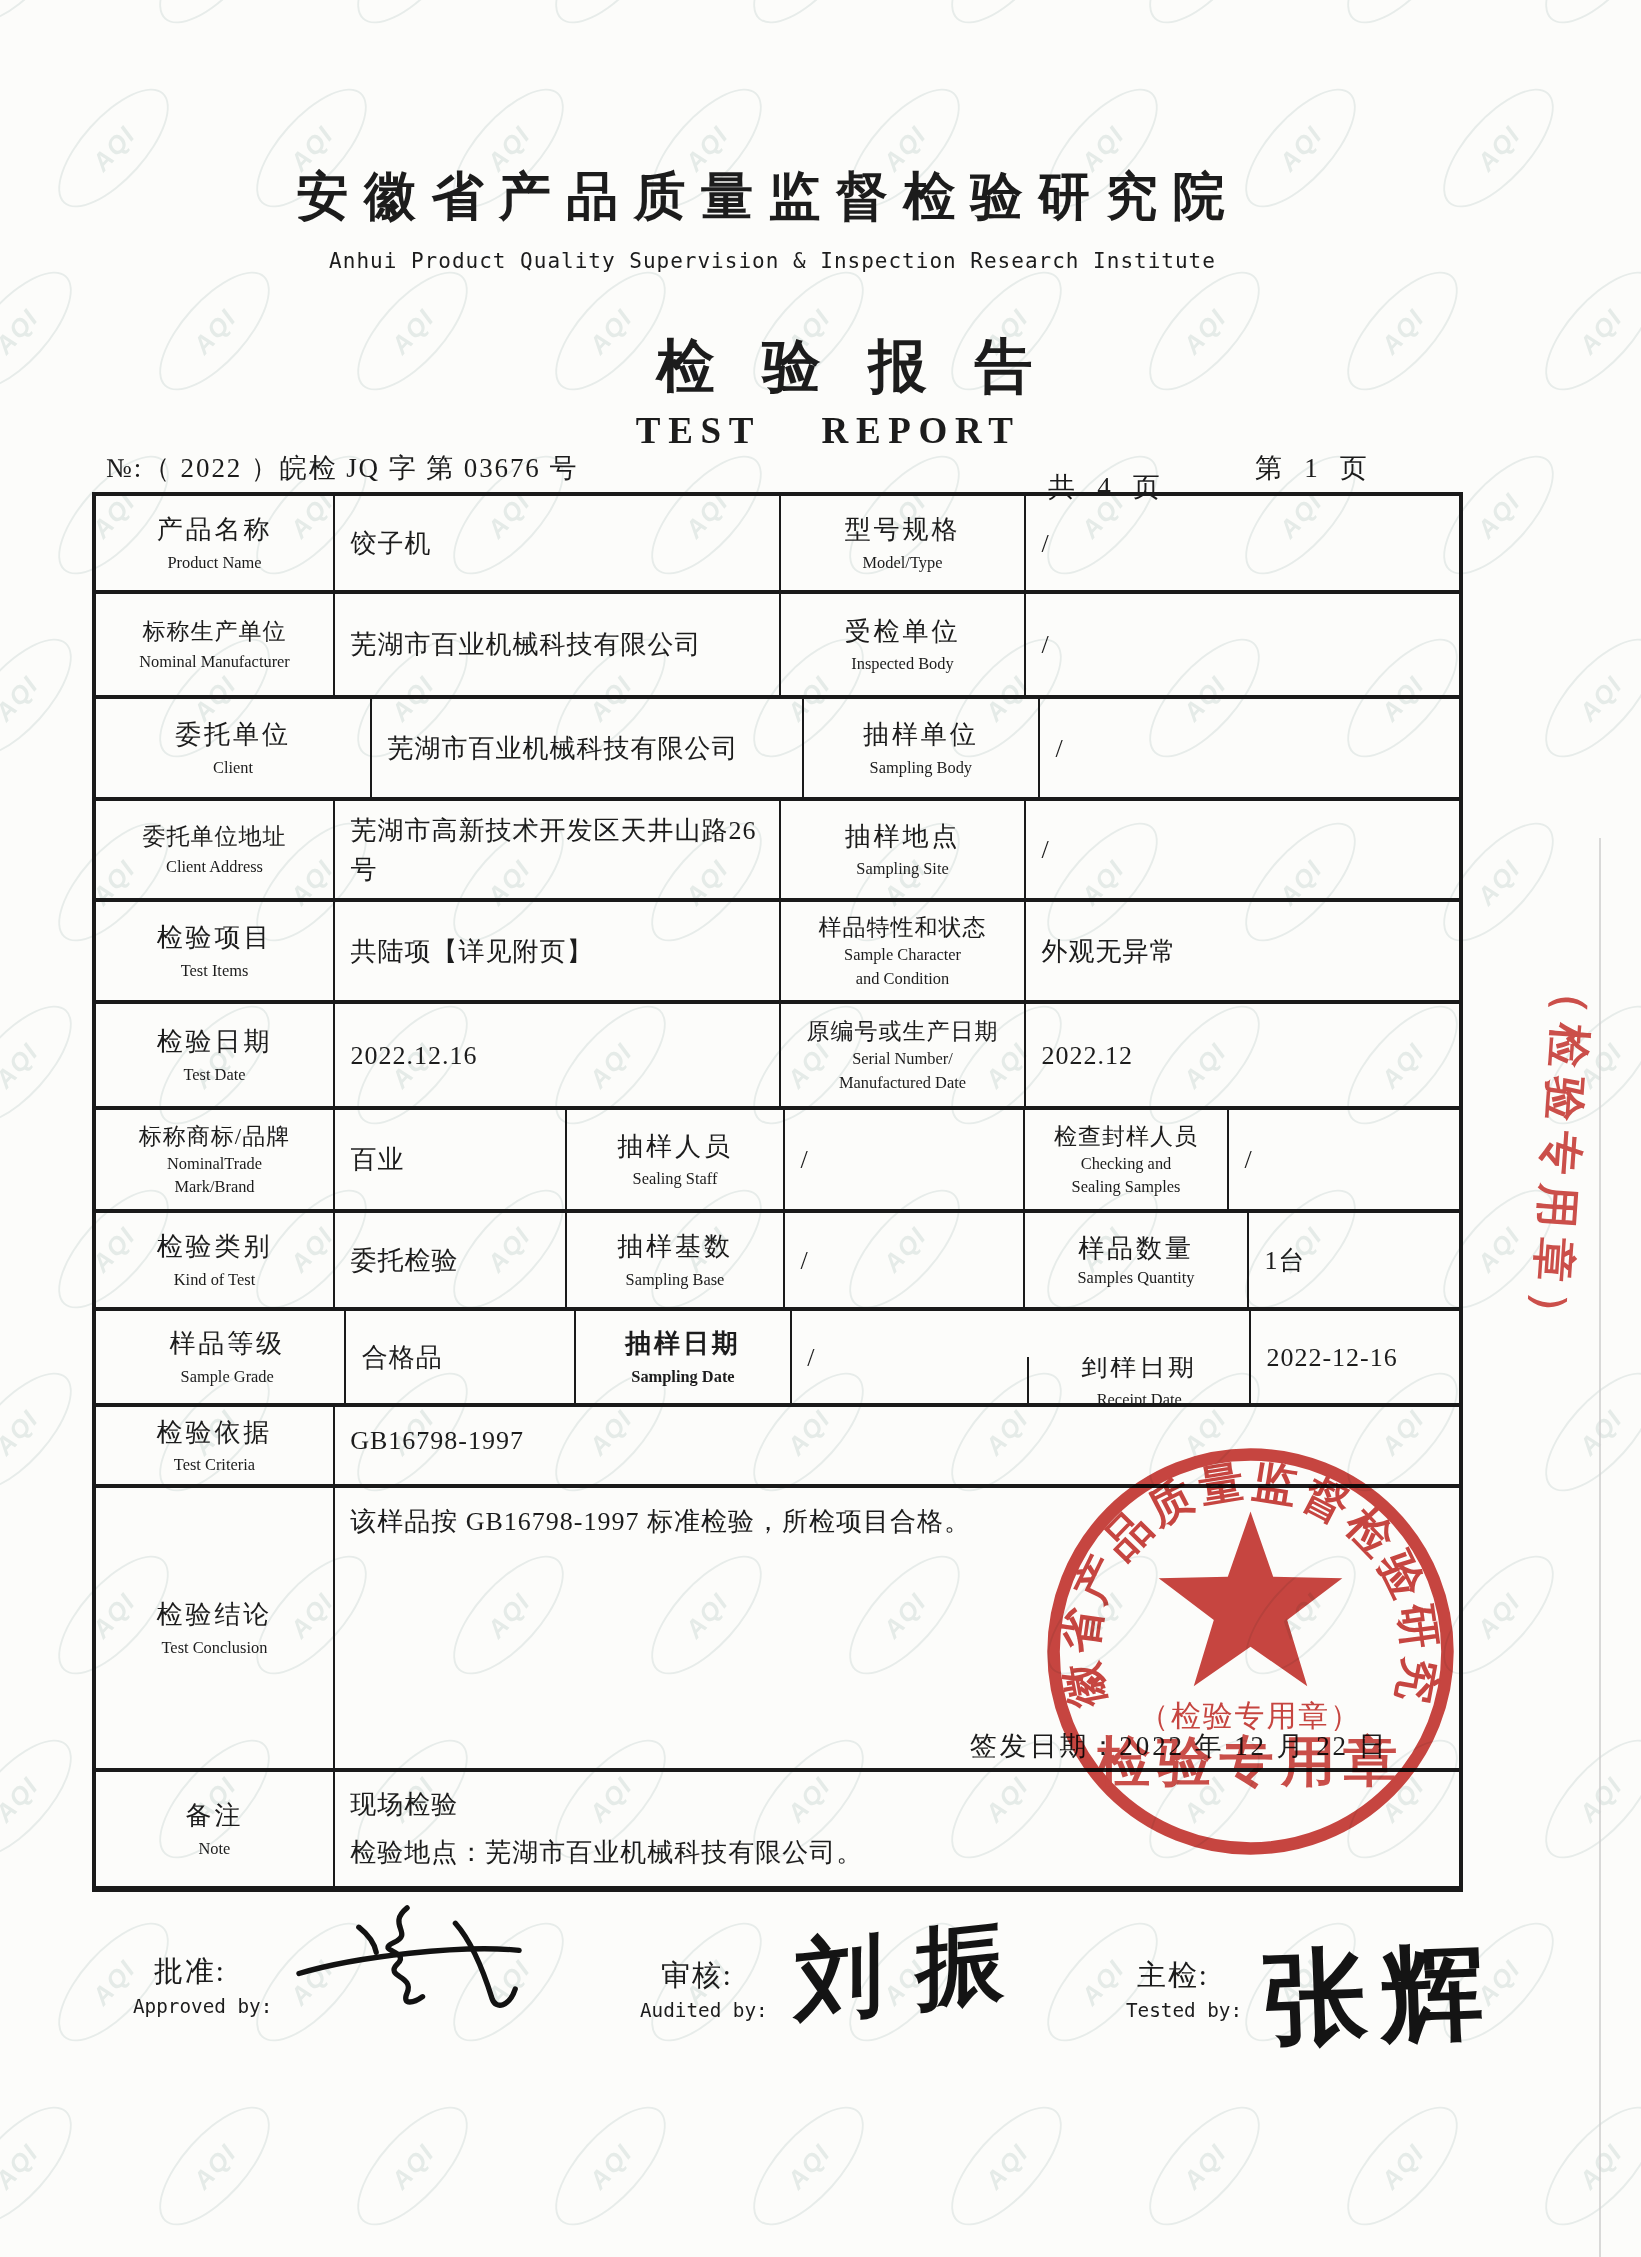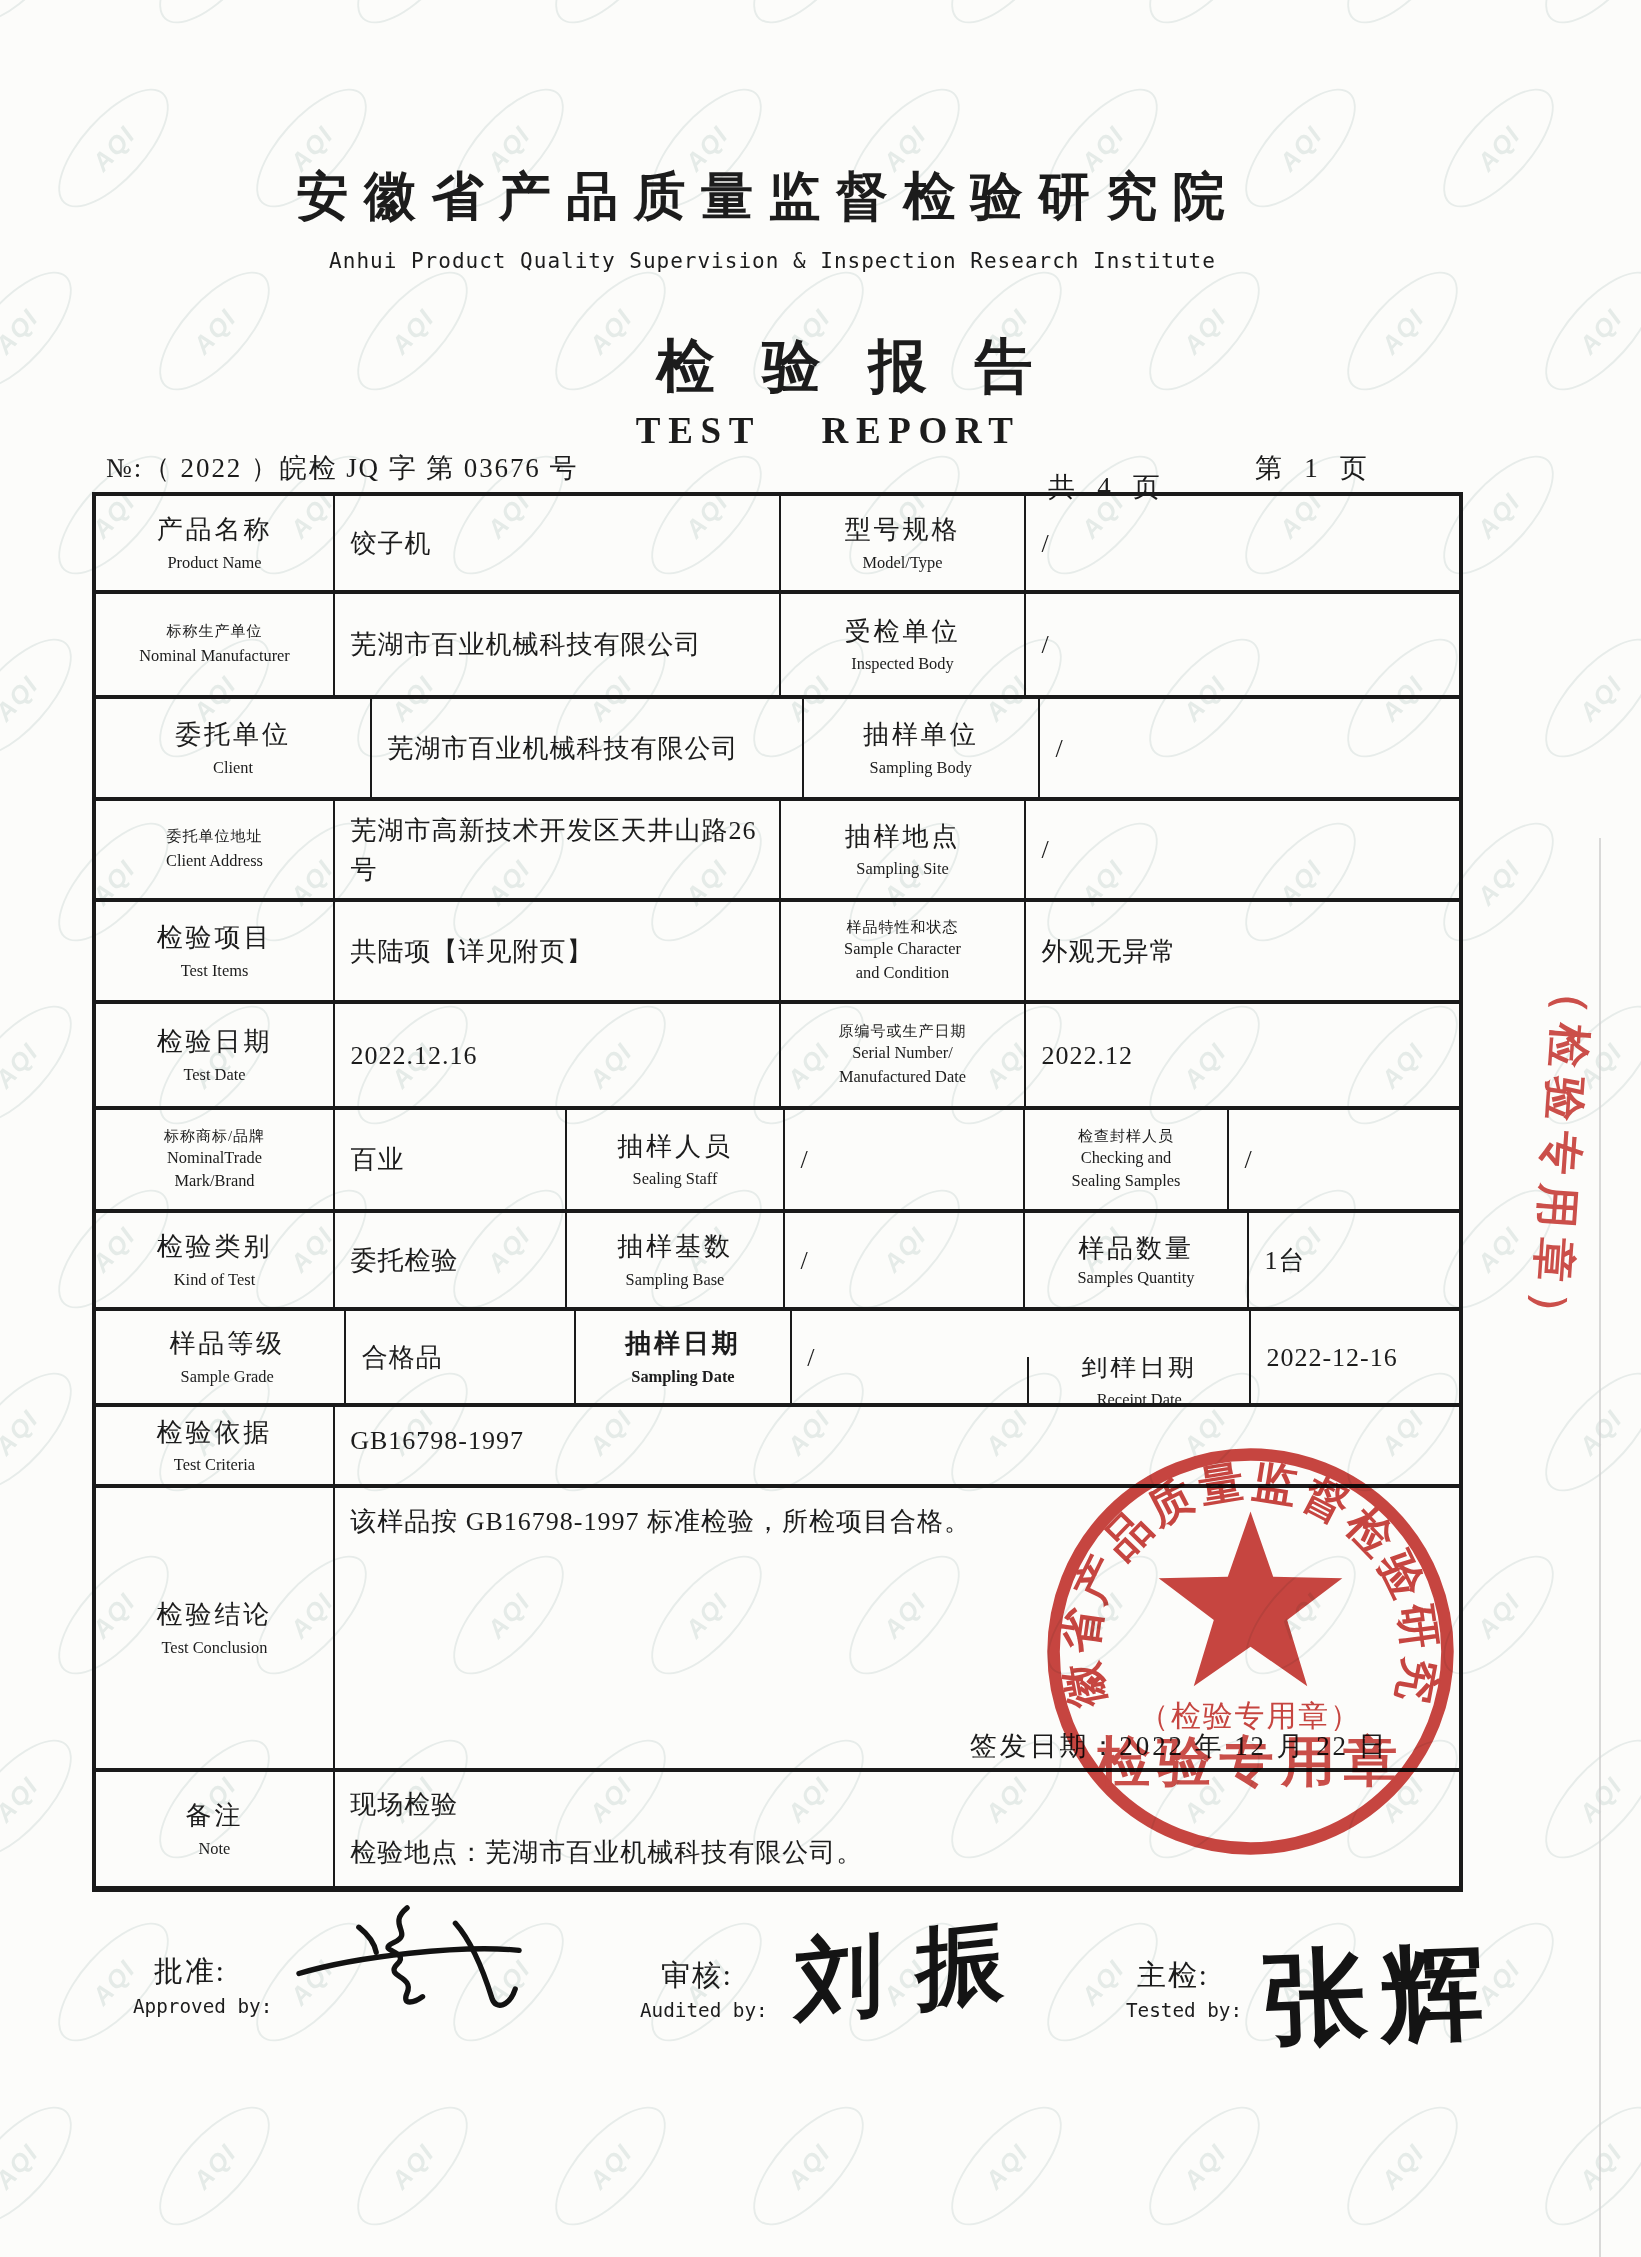--- a/index.html
+++ b/index.html
@@ -24,21 +24,21 @@
   .page-no{position:absolute;left:1255px;top:450px;font-size:27px;letter-spacing:7.7px;}
   
   .tbl{position:absolute;left:92px;top:492px;width:1363px;border:4.8px solid #1a1a1a;
         border-bottom-width:6.8px;}
   .tr{display:flex;border-top:4.8px solid #1a1a1a;}
   .tr:first-child{border-top:none;}
   .td{border-left:2.9px solid #1a1a1a;box-sizing:border-box;overflow:hidden;}
   .td:first-child{border-left:none;}
   .lc{display:flex;flex-direction:column;align-items:center;justify-content:center;text-align:center;}
   .lc .cn{font-size:26px;letter-spacing:2.9px;}
-  .lc .cn.small{font-size:15px;letter-spacing:1px;}
+  .lc .cn.small{font-size:23px;letter-spacing:1px;}
   .lc .en{font-size:16.4px;margin-top:4.8px;line-height:1.35;}
   .lc .en.tight{margin-top:1px;}
   .vc{display:flex;align-items:center;padding:5.8px 15.4px;font-size:26px;line-height:1.5;letter-spacing:1px;}
   .vc.topleft{align-items:flex-start;padding-top:13.5px;}
   .vc.col{flex-direction:column;align-items:flex-start;justify-content:center;line-height:1.85;}
   .conclusion-cell{position:relative;}
   .issue-date{position:absolute;left:635px;top:238px;font-size:27px;letter-spacing:2.9px;white-space:nowrap;}
   
   .stamp{position:absolute;left:1041px;top:1442px;width:419px;height:419px;
         opacity:.9;mix-blend-mode:multiply;pointer-events:none;}

